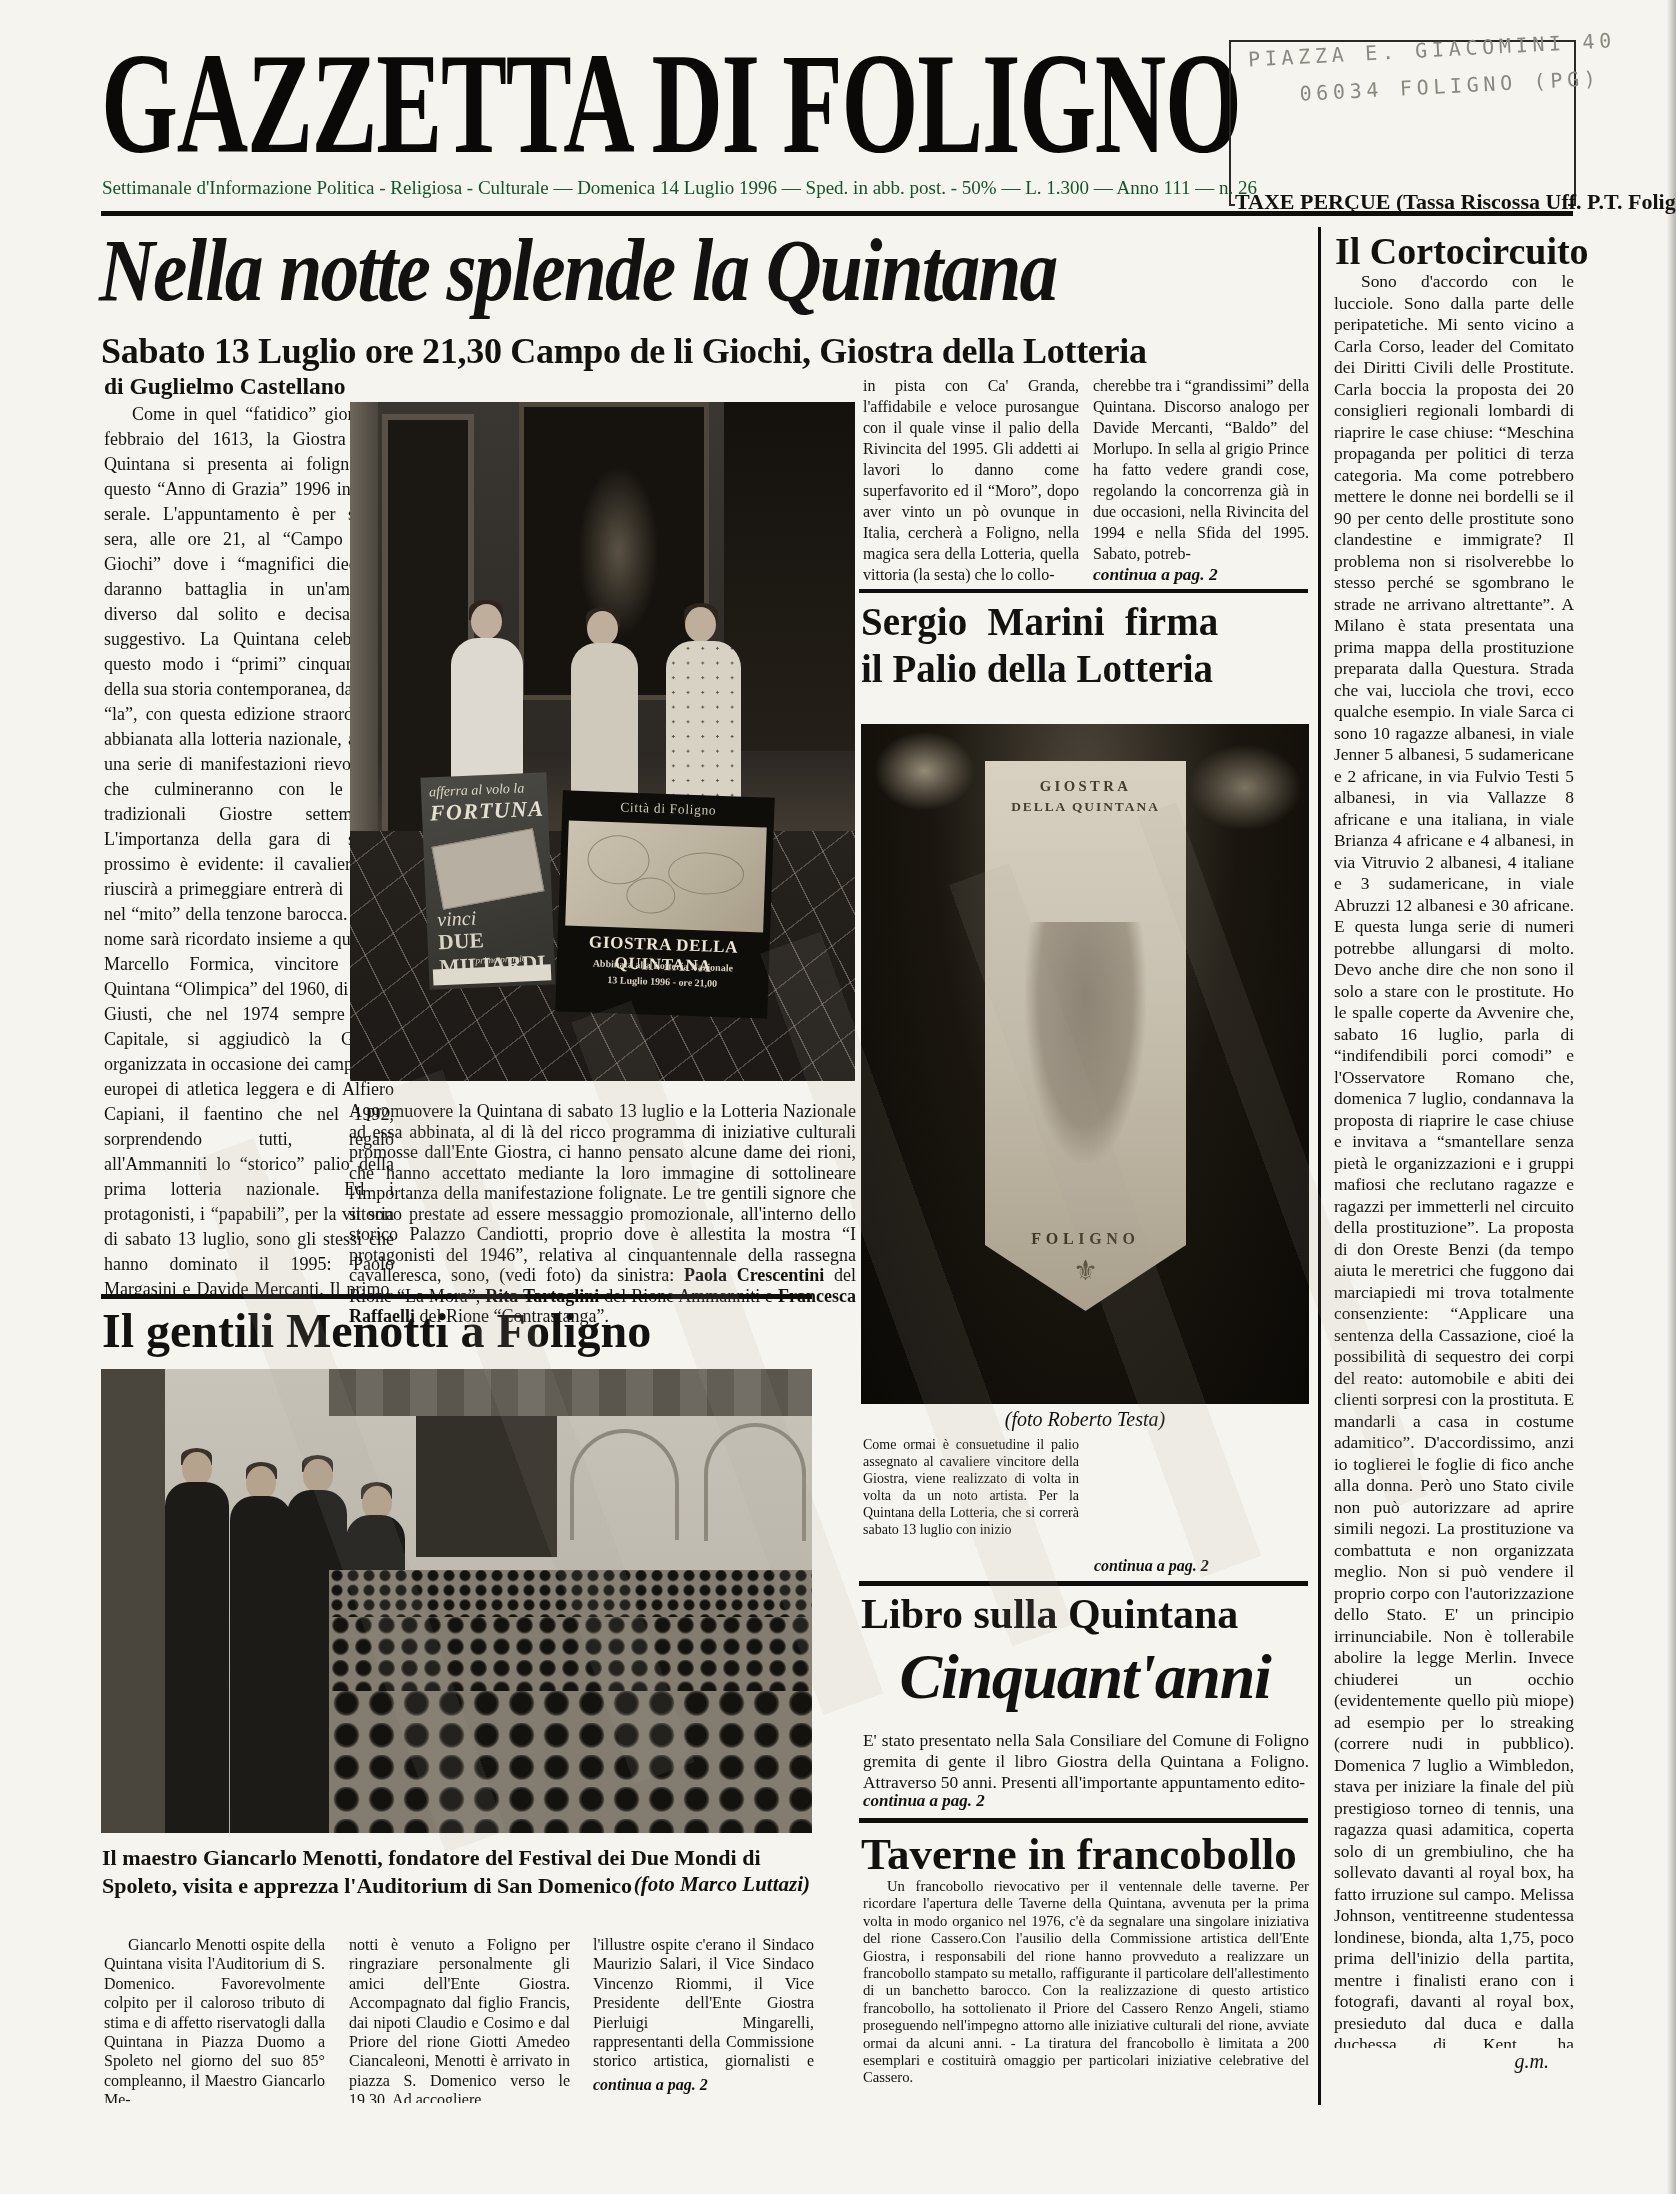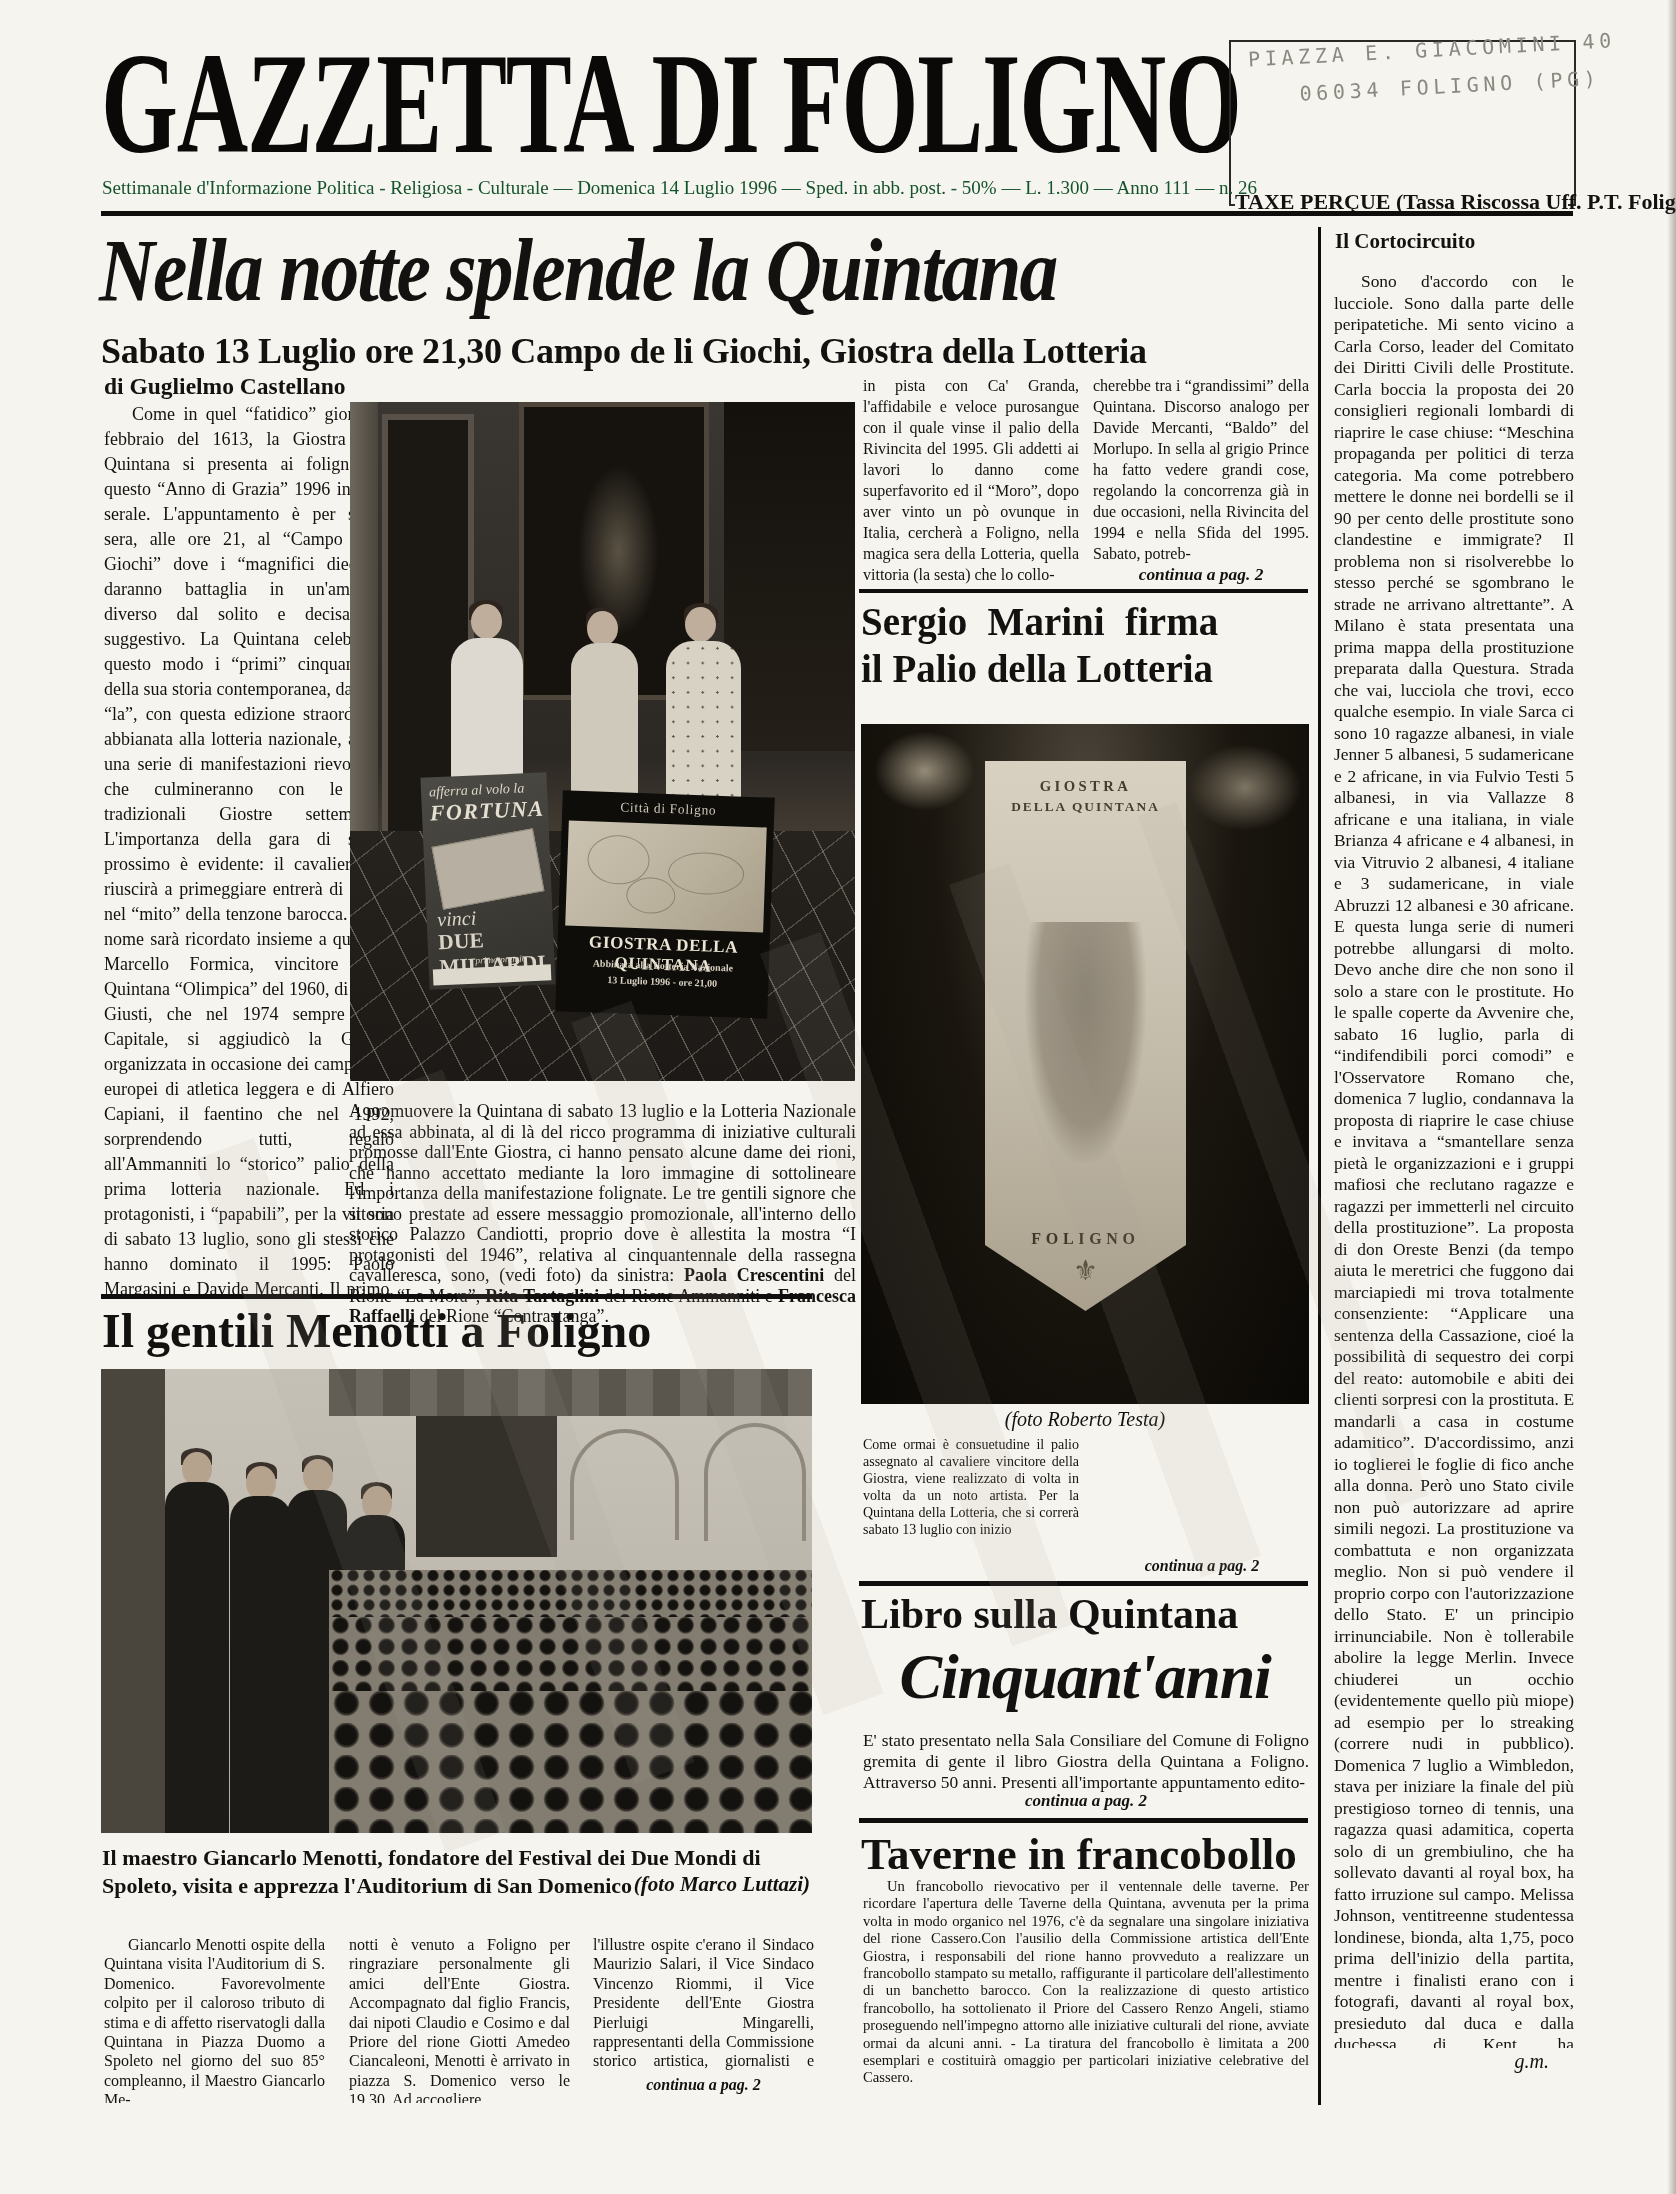--- a/index.html
+++ b/index.html
@@ -3,21 +3,21 @@
 <meta charset="utf-8">
 <style>
   html,body{margin:0;padding:0;background:#cfccc4;}
   .page{position:relative;width:1676px;height:2194px;background:#f6f4ee;overflow:hidden;
         font-family:"Liberation Serif",serif;color:#141210;}
   .abs{position:absolute;}
   .hrule{position:absolute;background:#100e0c;}
   .vrule{position:absolute;background:#100e0c;}
   .just{text-align:justify;text-justify:inter-word;}
   .clip{overflow:hidden;}
-  .continua{font-style:italic;font-weight:bold;text-align:center;}
+  .continua{font-style:italic;font-weight:bold;text-align:left;}
 
   
   .masthead{left:101px;top:20px;font-weight:bold;font-size:102px;letter-spacing:-1.3px;
             white-space:nowrap;transform:scale(0.97,1.42);transform-origin:0 0;color:#0a0908;}
   .stampbox{left:1229px;top:40px;width:343px;height:162px;border:2px solid #2b2926;}
   .stamp-inner{position:absolute;left:6.7px;top:5.4px;transform:rotate(-3deg);
                font-family:"DejaVu Sans Mono",monospace;color:#8b8880;font-size:20px;letter-spacing:4.7px;}
   .stamp-l2{position:absolute;left:59px;top:38px;white-space:nowrap;}
   .stamp-l1{position:absolute;left:9.4px;top:1.3px;white-space:nowrap;}
   .taxe{left:1235px;top:189px;width:333px;text-align:center;font-weight:bold;font-size:22px;
@@ -107,21 +107,21 @@
   .libro-title{left:861px;top:1640px;width:448px;text-align:center;font-style:italic;font-weight:bold;
       font-size:64px;letter-spacing:-1.3px;}
   .libro-body{left:863px;top:1730px;width:446px;height:64px;font-size:17.4px;line-height:21px;}
   .libro-cont{left:863px;top:1791px;width:446px;font-size:17px;}
 
   
   .tav-title{left:861px;top:1828px;width:448px;font-weight:bold;font-size:45px;white-space:nowrap;}
   .tav-body{left:863px;top:1878px;width:446px;height:231px;font-size:14.7px;line-height:17.4px;text-indent:24px;}
 
   
-  .corto-title{left:1335px;top:229px;width:239px;font-weight:bold;font-size:21px;white-space:nowrap;}
+  .corto-title{left:1335px;top:229px;width:239px;font-weight:bold;font-size:38px;white-space:nowrap;}
   .corto-body{left:1334px;top:271px;width:240px;height:1777px;font-size:17.4px;line-height:21.5px;text-indent:27px;}
   .corto-sig{left:1334px;top:2050px;width:215px;text-align:right;font-style:italic;font-weight:normal;font-size:20px;}
 
   
   .men-head{left:102px;top:1303px;width:709px;font-weight:bold;font-size:48px;white-space:nowrap;}
   .menphoto{left:101px;top:1369px;width:711px;height:464px;background:linear-gradient(180deg,#c9c4ba,#b3ada2);}
   .mp-door{position:absolute;left:0;top:0;width:64px;height:464px;background:#4b463d;}
   .mp-man{position:absolute;background:#1d1b18;border-radius:24px 24px 0 0;}
   .mp-head{position:absolute;width:29.5px;height:34px;border-radius:50%;background:#b5a38e;}
   .mp-hairm{position:absolute;width:31px;height:17.4px;border-radius:50% 50% 0 0;background:#3a322a;}

